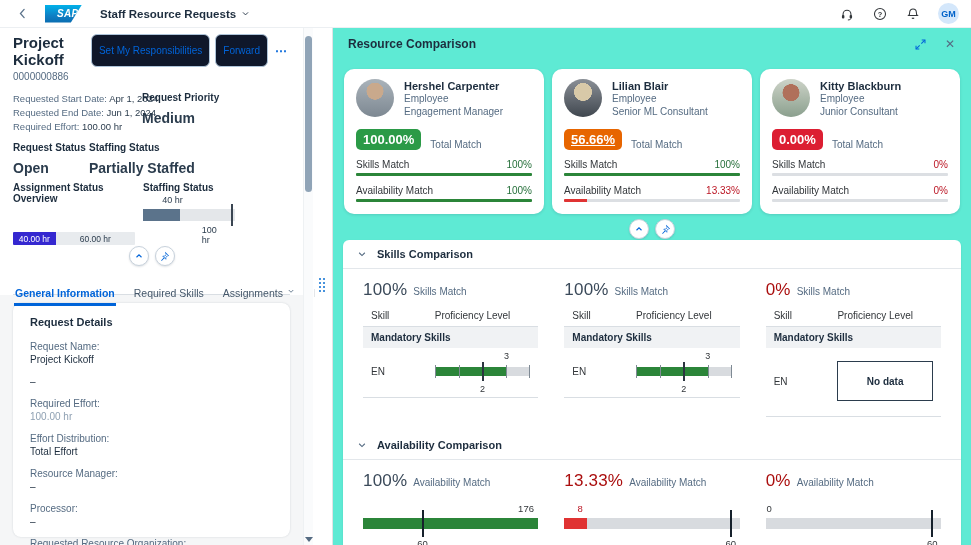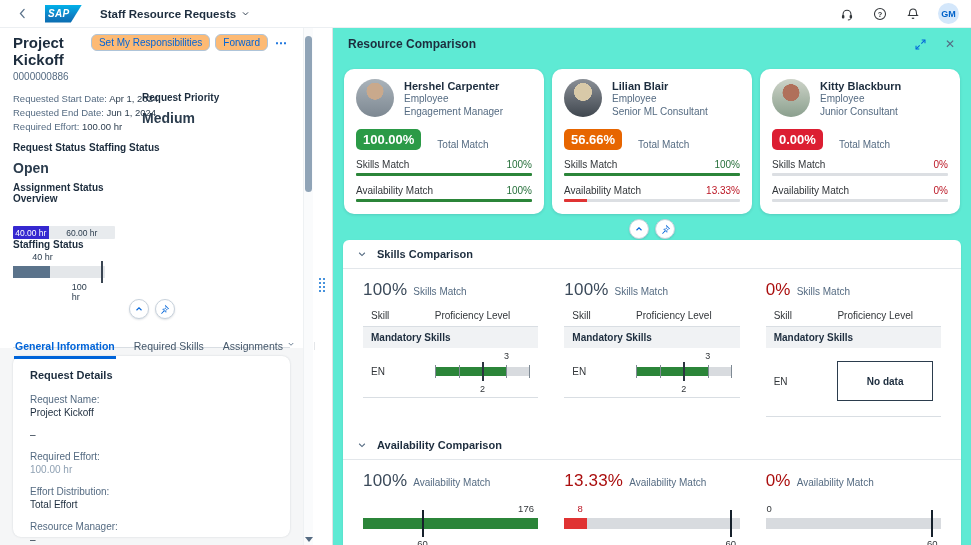--- a/index.html
+++ b/index.html
@@ -3,56 +3,56 @@
 <meta charset="utf-8">
 <style>
   * { margin:0; padding:0; box-sizing:border-box; }
   html,body { width:971px; height:545px; overflow:hidden; }
   body { font-family:"Liberation Sans", sans-serif; font-size:11px; color:#1d2d3e; background:#fff; }
   .app { width:971px; height:545px; display:flex; flex-direction:column; }
 
   
   .shell { height:28px; flex:0 0 28px; display:flex; align-items:center; padding:0 12px 0 14px; background:#fff; border-bottom:1px solid #eceff2; }
   .shell-back { background:none; border:none; cursor:pointer; display:flex; align-items:center; padding:2px; margin-right:14px; }
-  .sap-logo { width:37px; height:18px; background:linear-gradient(180deg,#00b1ea 0%,#0f7fc4 60%,#0a6cb0 100%); clip-path:polygon(0 0,100% 0,70% 100%,0 100%); display:flex; align-items:center; padding-left:3px; margin-right:18px; }
+  .sap-logo { width:37px; height:18px; background:linear-gradient(180deg,#00b1ea 0%,#0f7fc4 60%,#0a6cb0 100%); clip-path:polygon(0 0,100% 0,70% 100%,0 100%); display:flex; align-items:center; padding-left:12px; margin-right:18px; }
   .sap-logo span { color:#fff; font-weight:700; font-style:italic; font-size:10px; letter-spacing:.3px; }
   .shell-title { display:flex; align-items:center; gap:5px; background:none; border:none; cursor:pointer; font-family:inherit; font-size:11.5px; font-weight:700; color:#1d2d3e; }
   .shell-right { margin-left:auto; display:flex; align-items:center; gap:17px; }
   .shell-icon-btn { background:none; border:none; cursor:pointer; display:flex; align-items:center; padding:1px; }
   .shell-avatar { width:21px; height:21px; border-radius:50%; background:#d4e7fb; color:#0062c9; font-size:9px; font-weight:700; display:flex; align-items:center; justify-content:center; border:none; cursor:pointer; }
 
   .main { flex:1; display:flex; min-height:0; }
 
   
   .left { width:303px; flex:0 0 303px; display:flex; flex-direction:column; background:#fff; }
   .obj-header { padding:6px 13px 0; }
   .title-row { display:flex; align-items:flex-start; }
   .obj-title { font-size:15px; font-weight:700; color:#1d2d3e; }
   .hdr-actions { margin-left:auto; display:flex; align-items:center; gap:5px; }
-  .btn-lite { font-family:inherit; font-size:10px; color:#0064d9; background:#fdba74; border:1px solid #aec4d9; border-radius:6px; padding:2px 7px; cursor:pointer; white-space:nowrap; }
+  .btn-lite { font-family:inherit; font-size:10px; color:#0064d9; background:#0f172a; border:1px solid #aec4d9; border-radius:6px; padding:10px 7px; cursor:pointer; white-space:nowrap; }
   .btn-dots { background:none; border:none; color:#0064d9; font-size:12px; font-weight:700; cursor:pointer; padding:0 2px; letter-spacing:1px; }
   .obj-id { font-size:10px; color:#556b82; margin-top:3px; }
 
   .kv-row { display:flex; margin-top:10px; }
   .kv-c1 { width:128px; }
   .kv-line { font-size:9.5px; color:#556b82; line-height:14px; white-space:nowrap; }
   .kv-line .kval { color:#2b3c4d; }
   .kv-c2 { flex:1; padding-left:1px; }
   .flabel { font-size:10px; font-weight:700; color:#1d2d3e; }
   .fvalue { font-size:14px; font-weight:700; color:#2b3c4d; margin-top:7px; }
 
   .status-row { display:flex; margin-top:8px; }
   .status-row .c1 { width:76px; }
   .status-row .c2 { flex:1; }
 
-  .charts-row { display:flex; margin-top:6px;flex-direction:column; }
+  .charts-row { display:flex; margin-top:6px; }
   .charts-row .c1 { width:130px; }
   .charts-row .c2 { flex:1; }
 
-  .stackbar { margin-top:22px; width:102px; height:13px; display:flex; border-radius:1px; overflow:hidden; }
+  .stackbar { margin-top:28px; width:122px; height:13px; display:flex; border-radius:1px; overflow:hidden; }
   .seg { height:100%; display:flex; align-items:center; justify-content:center; font-size:8.5px; white-space:nowrap; }
   .seg.blue { background:#3528d0; color:#fff; }
   .seg.gray { background:#e8ebee; color:#2b3c4d; }
 
   .bullet-st { position:relative; width:92px; height:46px; margin-top:2px; }
   .bullet-st .tlab { position:absolute; top:0; font-size:9px; color:#2b3c4d; transform:translateX(-50%); }
   .bullet-st .track { position:absolute; top:14px; left:0; right:0; height:12px; background:#e4e7ea; }
   .bullet-st .fill { position:absolute; top:14px; left:0; height:12px; background:#5b738b; }
   .bullet-st .marker { position:absolute; top:9px; width:2px; height:22px; background:#3a4552; }
   .bullet-st .blab { position:absolute; top:30px; font-size:9px; color:#2b3c4d; transform:translateX(-50%); }
@@ -95,24 +95,24 @@
 
   .cards-row { display:flex; gap:8px; padding:9px 11px 3px; }
   .rcard { flex:1; background:#fff; border-radius:10px; box-shadow:0 1px 3px rgba(34,54,73,.16); padding:10px 12px 12px; }
   .rcard-top { display:flex; gap:10px; }
   .avatar { width:38px; height:38px; border-radius:50%; flex:0 0 38px; }
   .av-0 { background:radial-gradient(circle at 50% 32%, #c9a98c 0 26%, transparent 27%), linear-gradient(180deg,#aab3ba 0%,#7d8892 100%); }
   .av-1 { background:radial-gradient(circle at 50% 34%, #d8c9a8 0 28%, transparent 29%), linear-gradient(180deg,#8a8f96 0%,#40474f 100%); }
   .av-2 { background:radial-gradient(circle at 50% 36%, #b0705a 0 27%, transparent 28%), linear-gradient(180deg,#cdd3c8 0%,#8ba08e 100%); }
   .rname { font-size:11px; font-weight:700; color:#1d2d3e; margin-top:1px; }
   .rtype, .rrole { font-size:10px; color:#556b82; line-height:13px; }
-  .badge-row { margin-top:11px; display:flex; align-items:flex-start; gap:16px; }
+  .badge-row { margin-top:11px; display:flex; align-items:flex-start; gap:9px; }
   .badge { color:#fff; font-size:13px; font-weight:700; padding:3px 7px; border-radius:5px; }
   .badge.good { background:#2b9a47; }
-  .badge.warn { background:#e76500; }
+  .badge.warn { background:#e76500;text-decoration:underline; }
   .badge.bad { background:#dc1e32; }
   .badge-label { font-size:10px; color:#556b82; margin-top:10px; }
   .mrow { display:flex; justify-content:space-between; align-items:baseline; margin-top:9px; font-size:10px; }
   .mrow .lbl { color:#32363a; }
   .mrow .val.good { color:#256f3a; }
   .mrow .val.bad { color:#bb1624; }
   .mbar { height:3px; background:#dcdfe3; margin-top:3px; border-radius:1px; position:relative; overflow:hidden; }
   .mfill { height:100%; }
   .mfill.good { background:#2b8539; }
   .mfill.bad { background:#e03333; }
@@ -237,20 +237,21 @@
           </div>
         </div>
 
         <div class="status-row">
           <div class="c1">
             <div class="flabel">Request Status</div>
             <div class="fvalue">Open</div>
           </div>
           <div class="c2">
             <div class="flabel">Staffing Status</div>
+            <div class="fvalue">Partially Staffed</div>
           </div>
         </div>
 
         <div class="charts-row">
           <div class="c1">
             <div class="flabel">Assignment Status Overview</div>
             <div class="stackbar">
               <div class="seg blue" style="width: 35%;">40.00 hr</div>
               <div class="seg gray" style="width: 65%;">60.00 hr</div>
             </div>

